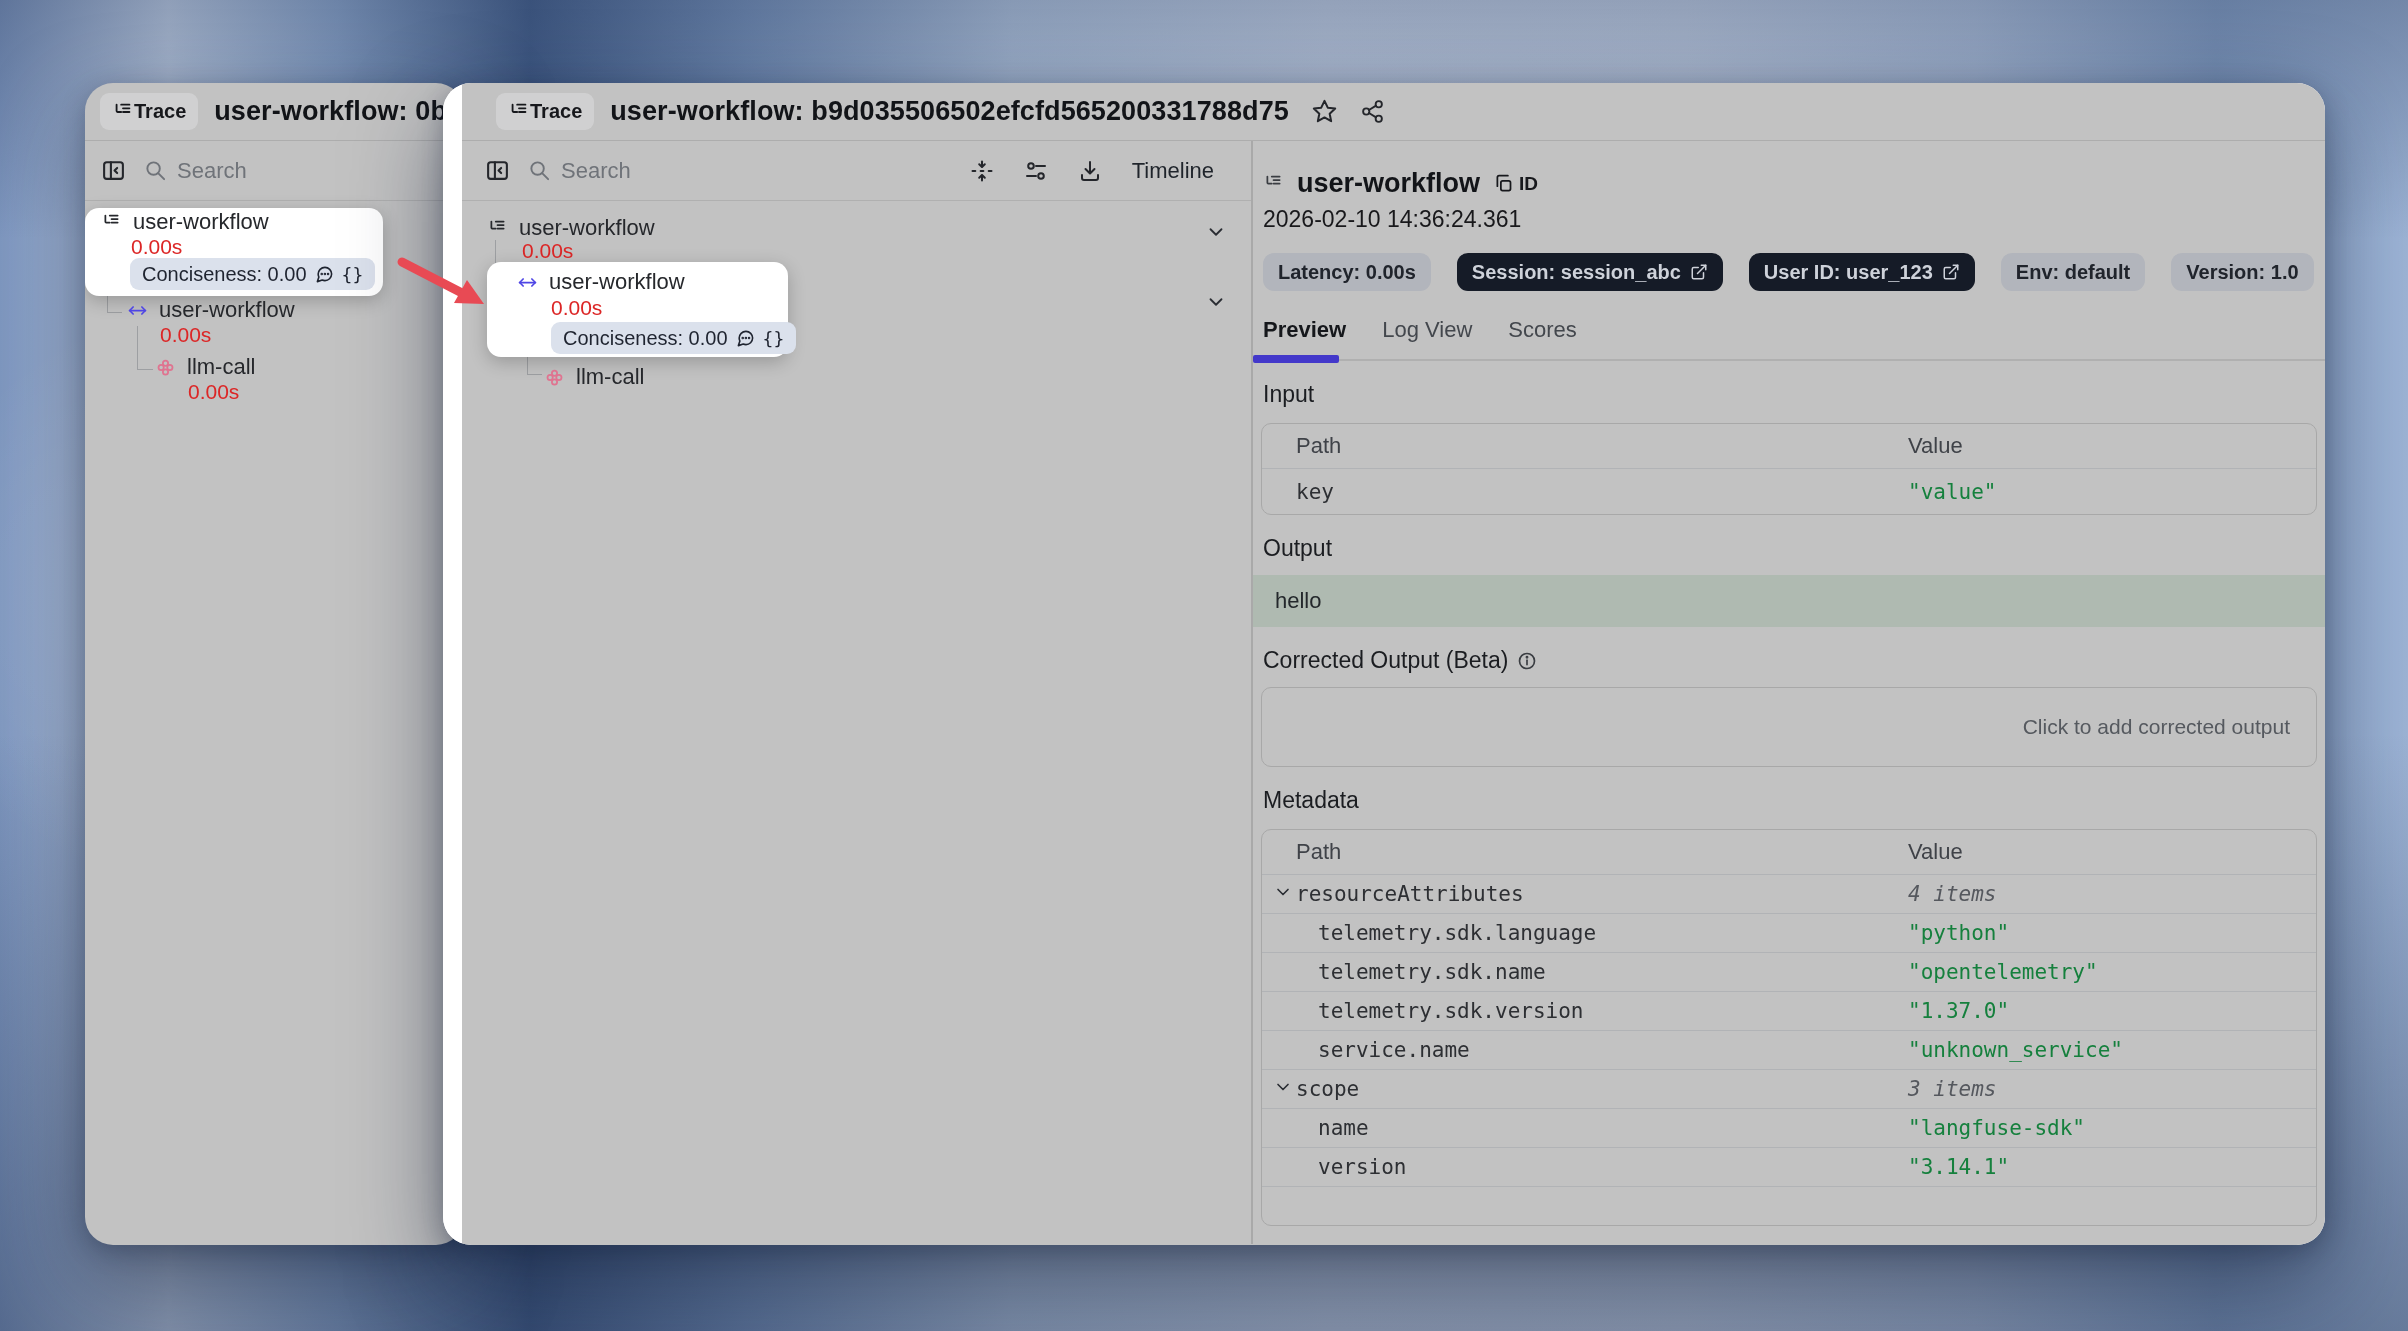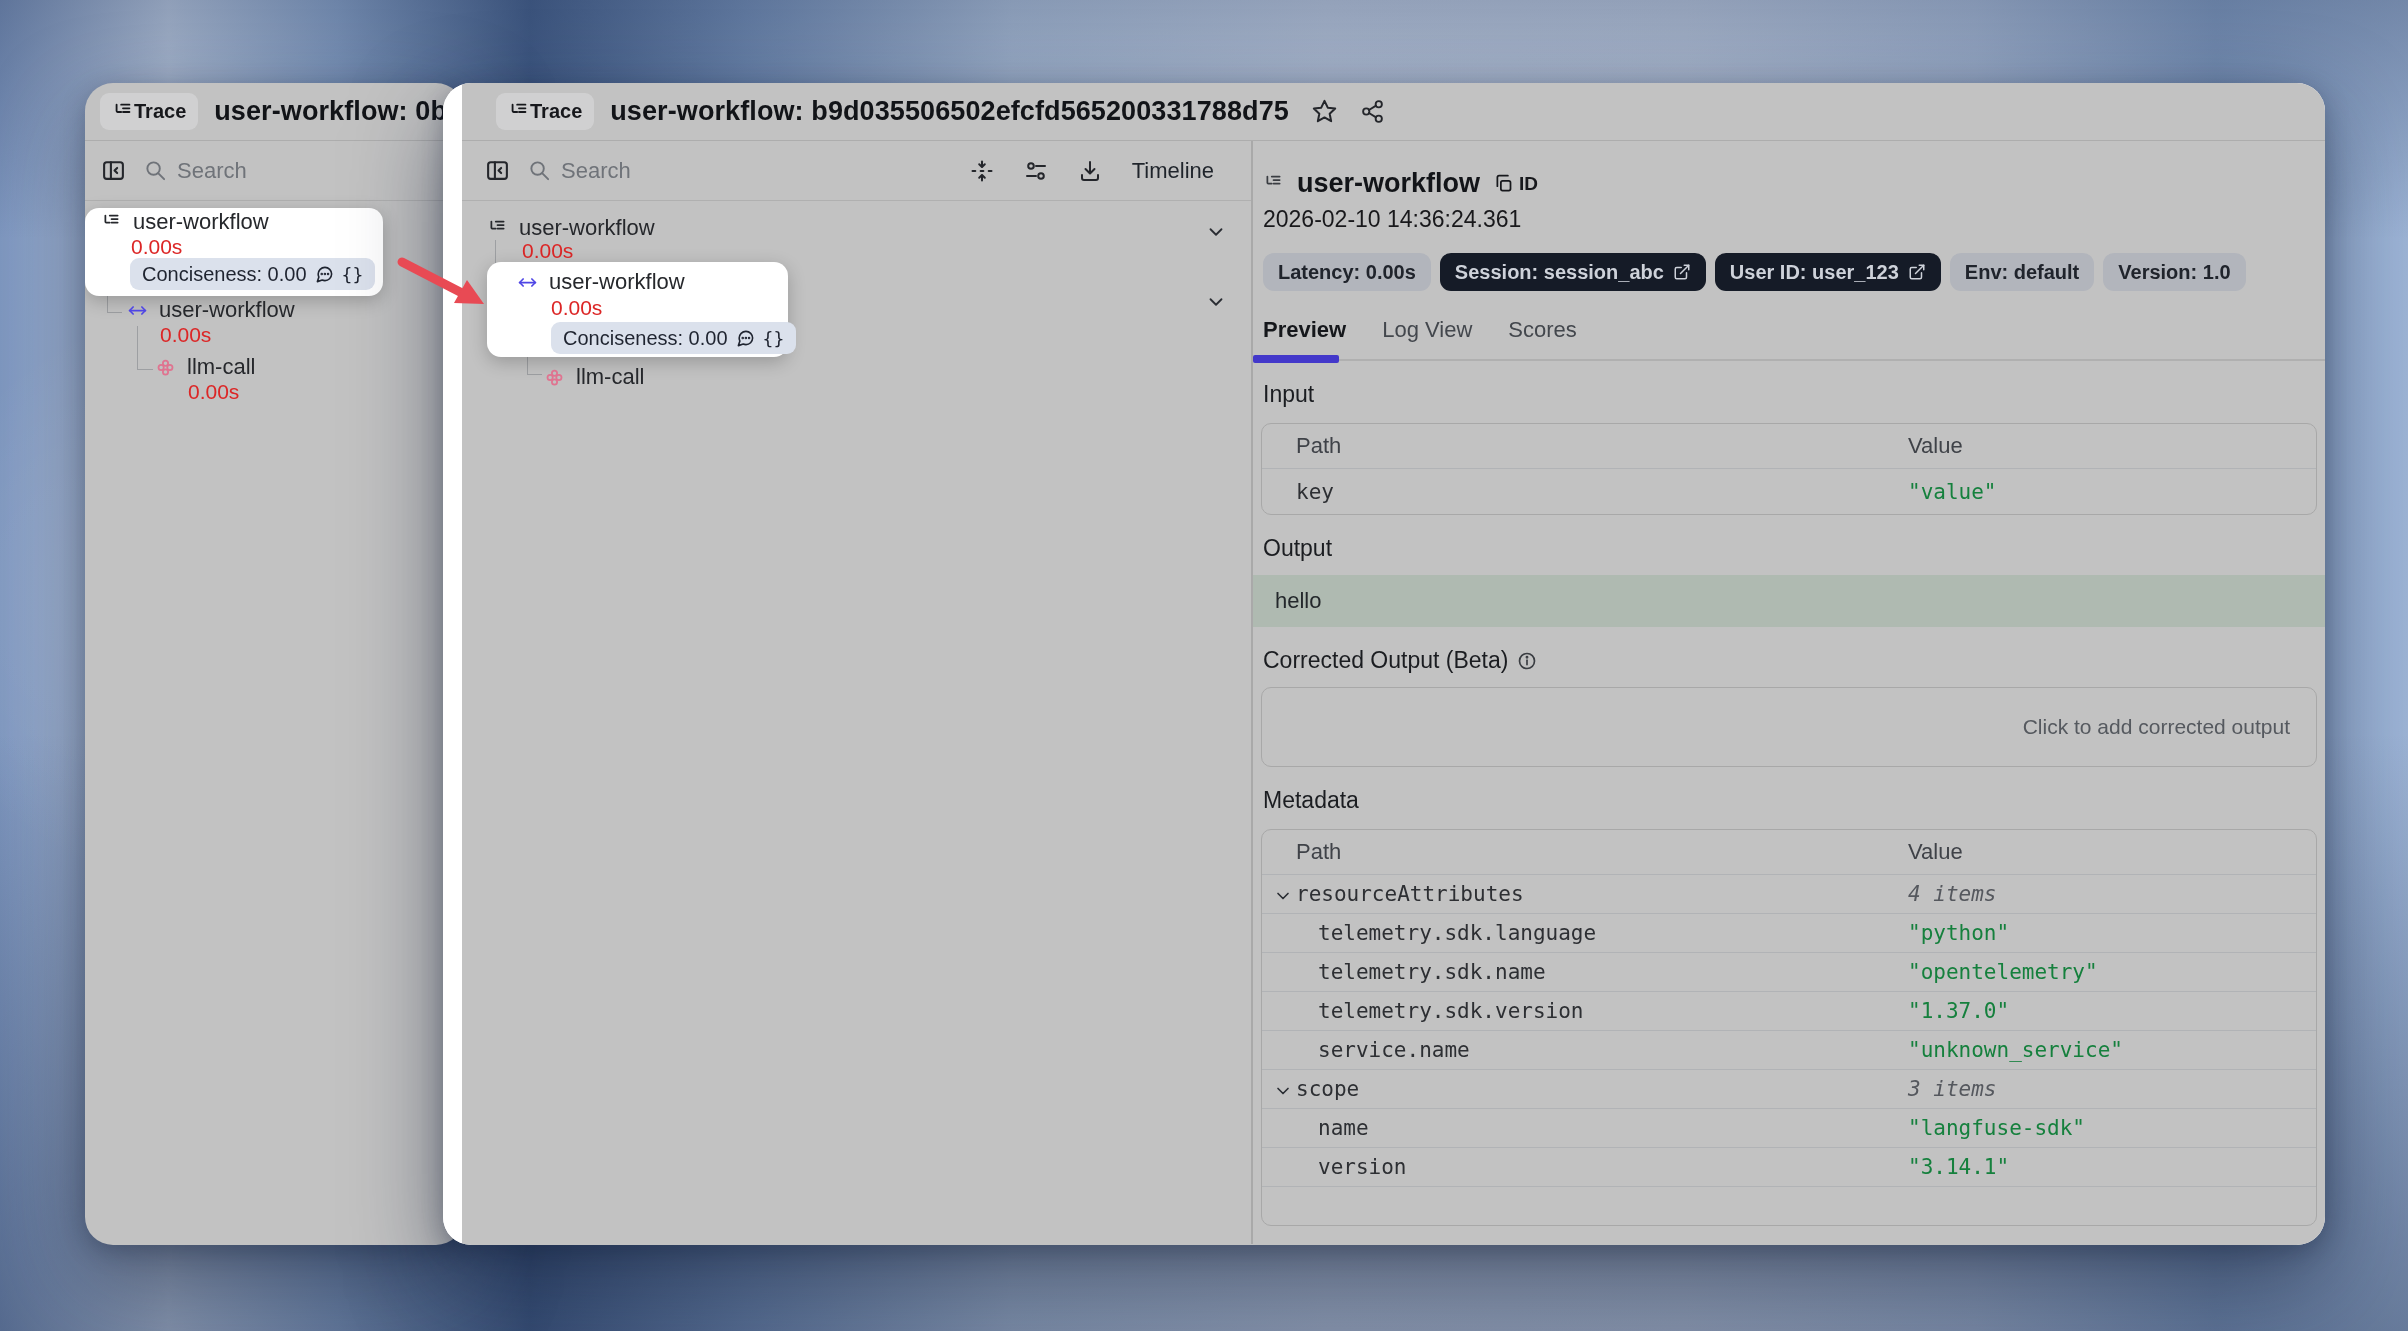--- a/index.html
+++ b/index.html
@@ -46,36 +46,36 @@
   .chev-right-edge { position:absolute; color:#2a2d33; cursor:pointer; }
 
   .win-body { display:flex; height:1103px; }
   .tree-panel { position:relative; width:789px; flex:0 0 789px; }
   .detail-panel { position:relative; flex:1 1 auto; border-left:2px solid #a9a9a9; overflow:hidden; }
 
   .dp-header { display:flex; align-items:center; gap:13px; margin:27px 0 0 10px; }
   .dp-title { font-size:27px; font-weight:700; color:#121418; }
   .id-btn { display:flex; align-items:center; gap:5px; background:none; border:none; color:#17181c; font-size:19px; font-weight:700; cursor:pointer; font-family:"Liberation Sans",sans-serif; }
   .dp-timestamp { margin:7px 0 0 10px; font-size:23px; color:#18181b; }
-  .badge-row { display:flex; align-items:center; gap:9px; margin:20px 0 0 10px; }
+  .badge-row { display:flex; align-items:center; gap:26px; margin:20px 0 0 10px; }
   .pill { display:flex; align-items:center; gap:9px; height:38px; padding:0 15px; border-radius:11px; font-size:20px; font-weight:700; white-space:nowrap; }
   .pill.gray { background:#b2b5bc; color:#20242c; }
   .pill.dark { background:#151b27; color:#ced2da; cursor:pointer; }
 
   .tabs { position:relative; display:flex; gap:36px; margin-top:26px; padding:0 0 16px 10px; border-bottom:2px solid #b0b0b0; }
   .tab { font-size:22px; color:#43474d; background:none; border:none; cursor:pointer; font-family:"Liberation Sans",sans-serif; padding:0; }
   .tab.active { color:#15171b; font-weight:700; }
   .tab-underline { position:absolute; left:0; bottom:-4px; width:86px; height:8px; background:#4338ca; border-radius:2px; }
 
   .section-label { display:flex; align-items:center; gap:9px; margin:20px 0 0 10px; font-size:23px; font-weight:400; color:#1b1d21; }
   .data-table { margin:15px 8px 0 8px; border:1px solid #a8a8a8; border-radius:10px; overflow:hidden; }
   .t-head { display:flex; align-items:center; height:44px; font-size:22px; color:#3f4248; }
   .t-row { display:flex; align-items:center; height:39px; border-top:1px solid #b1b3b6; }
   .t-row.tall { height:46px; }
-  .cell-p { display:flex; align-items:flex-end; flex:0 0 646px; padding-left:34px; }
+  .cell-p { display:flex; align-items:flex-start; flex:0 0 646px; padding-left:34px; }
   .cell-p.exp1 { padding-left:11px; }
   .cell-p.plain2 { padding-left:56px; }
   .cell-v { flex:1 1 auto; }
   .mono { font-family:"DejaVu Sans Mono", monospace; font-size:21px; color:#2d2f33; }
   .mono.green { color:#15803d; }
   .mono.items { color:#55585e; font-style:italic; }
   .chev { display:flex; align-items:center; color:#2a2d33; margin-right:3px; cursor:pointer; }
 
   .output-band { margin-top:13px; height:52px; background:#afbab1; display:flex; align-items:center; padding-left:22px; font-size:22px; color:#24282c; }
   .corrected-box { margin:13px 8px 0 8px; height:80px; border:1px solid #a8a8a8; border-radius:10px; display:flex; align-items:center; justify-content:flex-end; padding-right:26px; cursor:pointer; }

